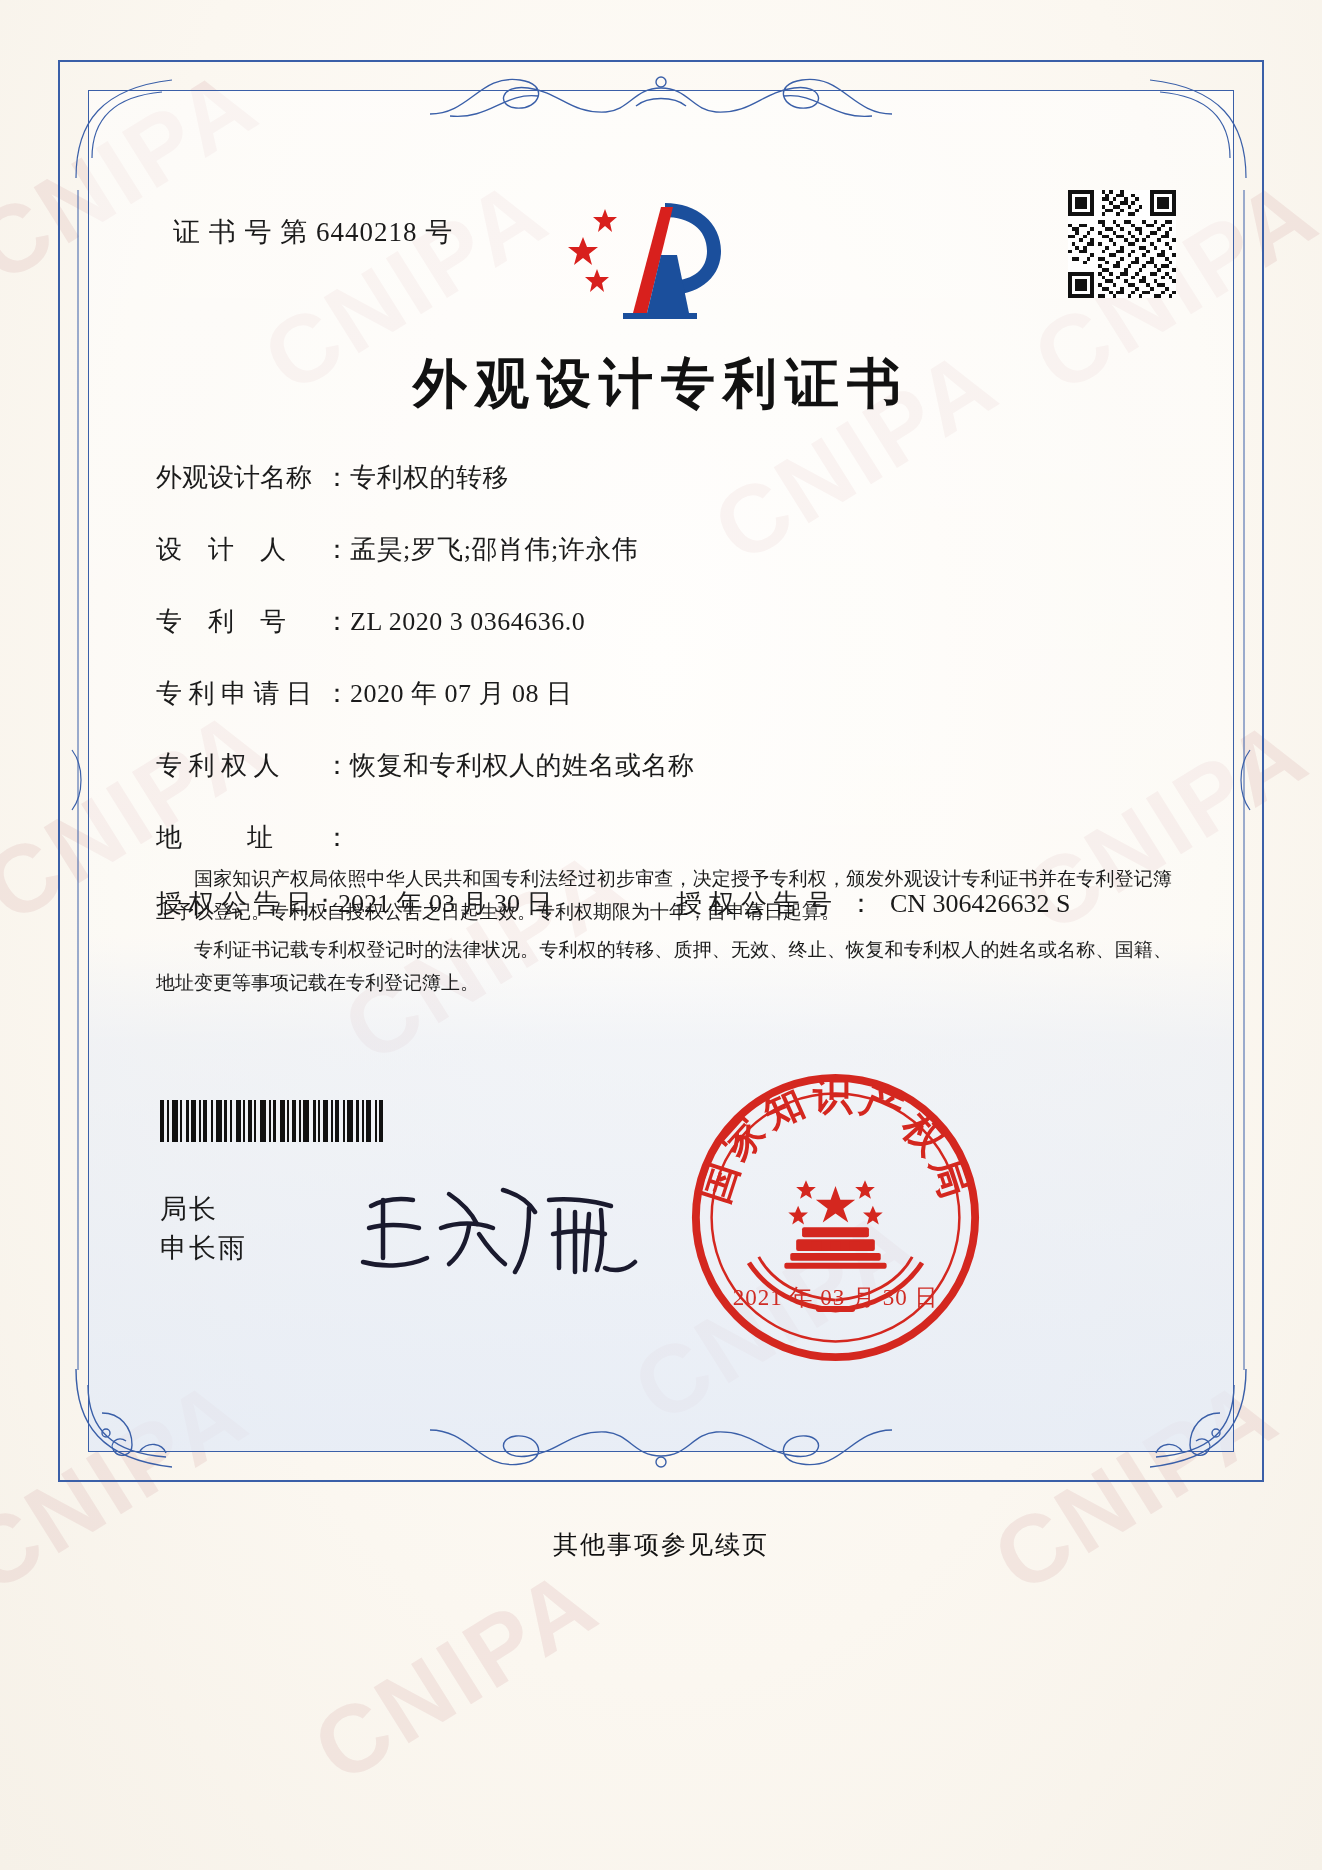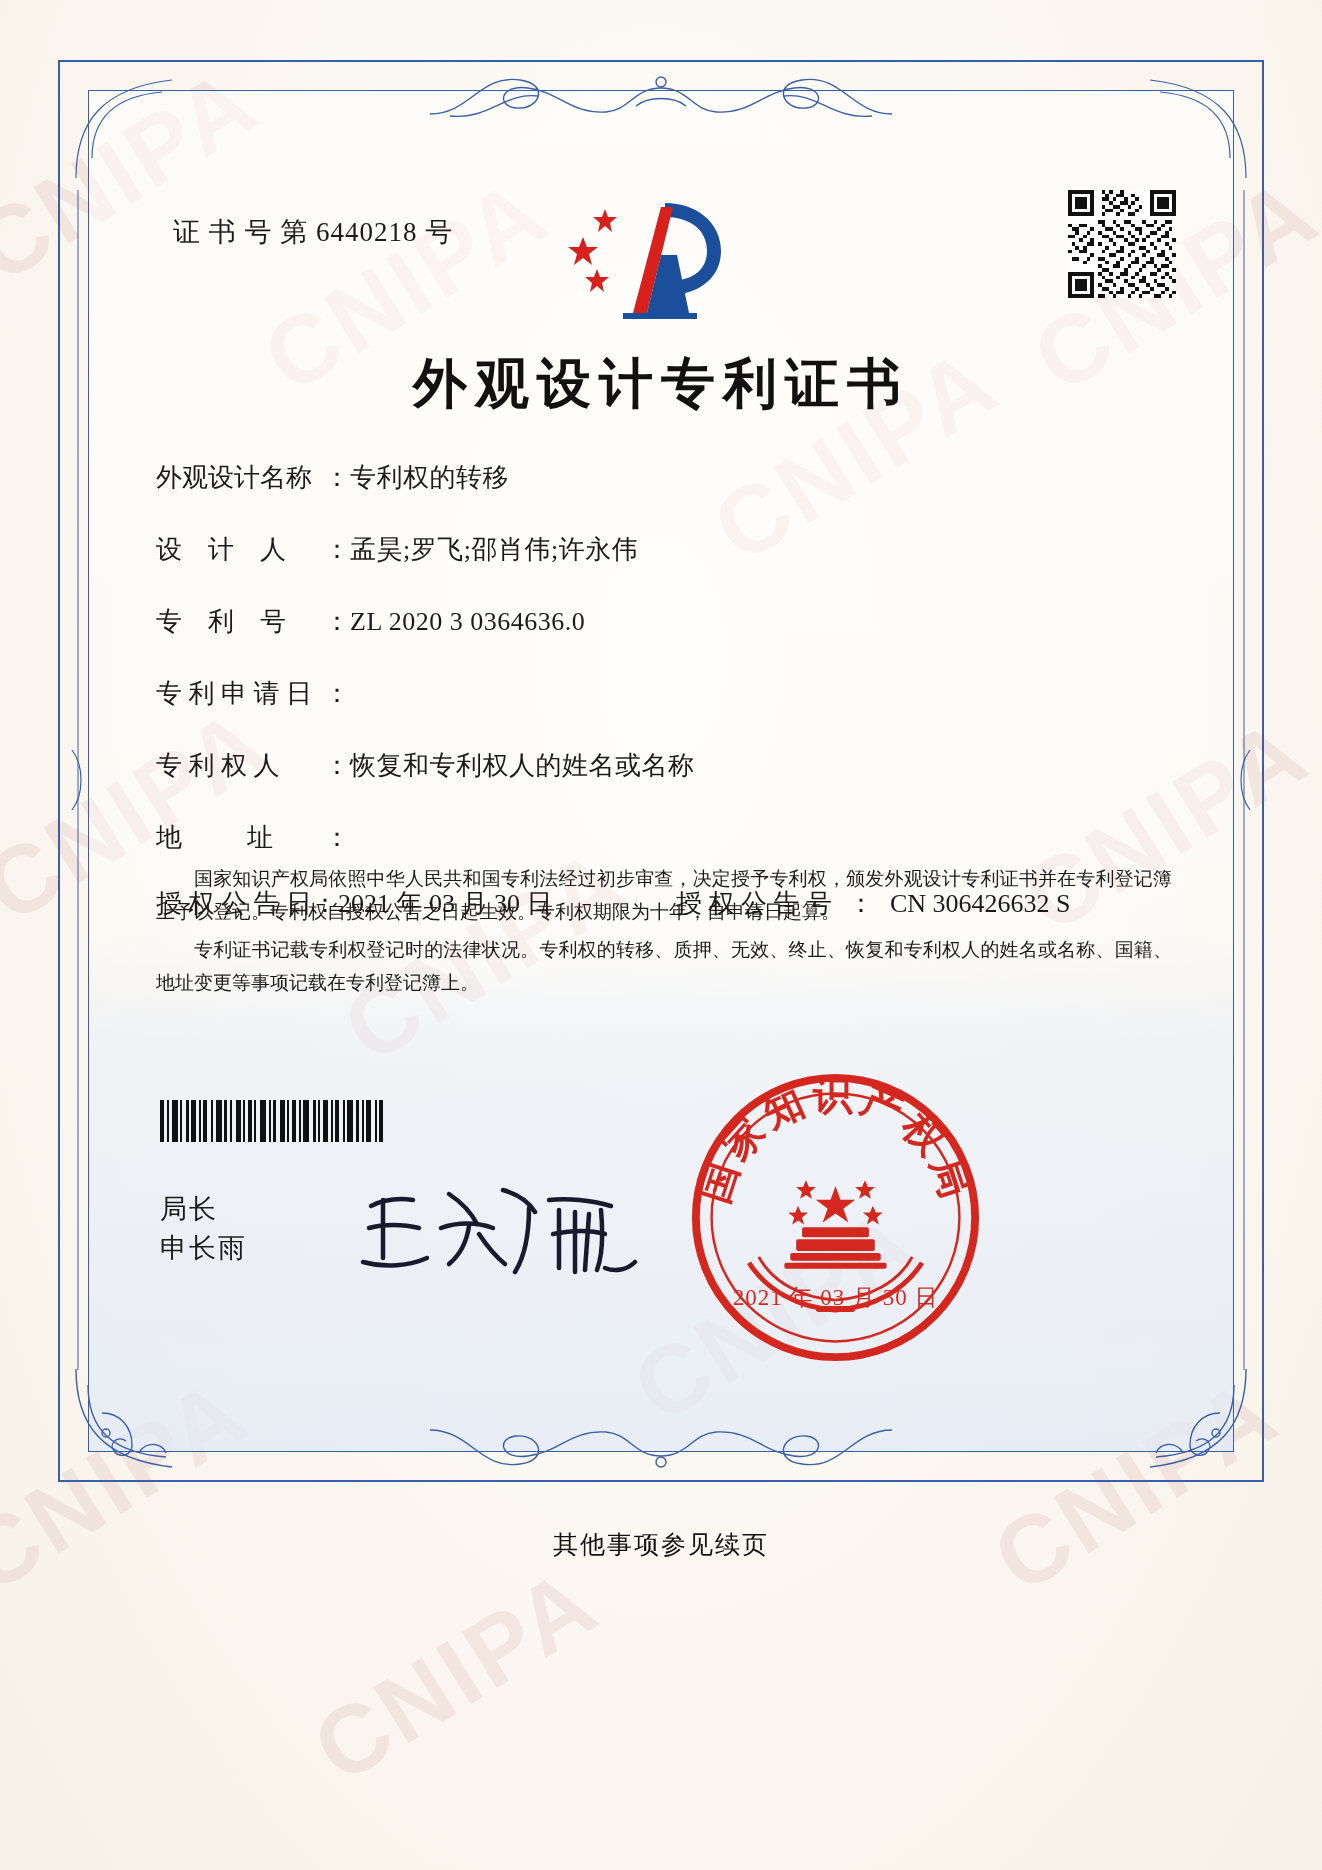--- a/index.html
+++ b/index.html
@@ -546,20 +546,21 @@
 
     <div class="field-row">
       <span class="f-label">专    利    号</span>
       <span class="f-colon">：</span>
       <span class="f-value">ZL 2020 3 0364636.0</span>
     </div>
 
     <div class="field-row">
       <span class="f-label">专 利 申 请 日</span>
       <span class="f-colon">：</span>
+      <span class="f-value">2020 年 07 月 08 日</span>
     </div>
 
     <div class="field-row">
       <span class="f-label">专 利 权 人</span>
       <span class="f-colon">：</span>
       <span class="f-value">恢复和专利权人的姓名或名称</span>
     </div>
 
     <div class="field-row" style="margin-bottom:30px;">
       <span class="f-label">地          址</span>

